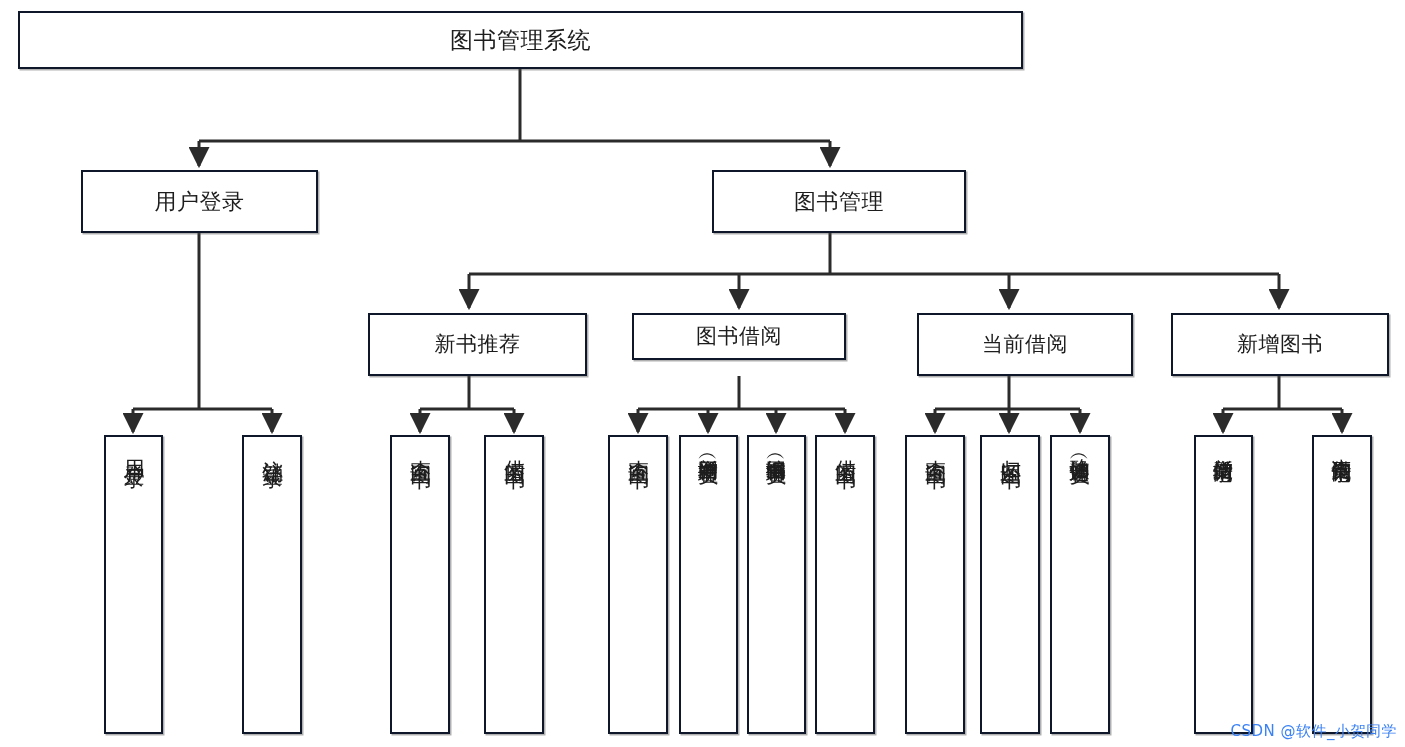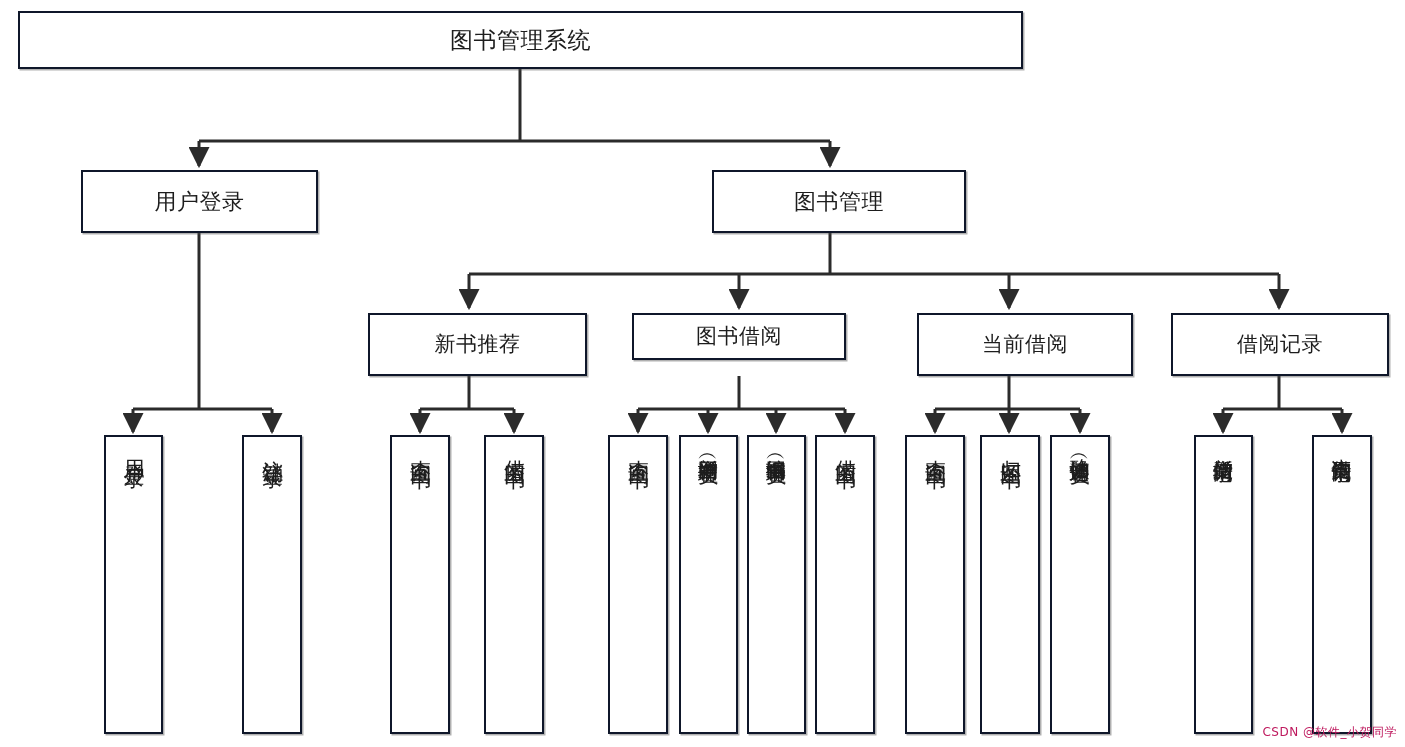--- a/index.html
+++ b/index.html
@@ -61,22 +61,22 @@
     white-space: nowrap;
   }
   .node.leaf.tall .label {
     font-size: 20px;
     letter-spacing: 1px;
   }
   #watermark {
     position: absolute;
     right: 8px;
     bottom: 6px;
-    font-size: 12px;
-    color: #be185d;
+    font-size: 15px;
+    color: #3b82f6;
     letter-spacing: 0.5px;
     z-index: 3;
     white-space: nowrap;
   }
 </style>
 </head>
 <body>
 
 <div id="canvas">
 
@@ -146,21 +146,21 @@
   <div class="node level3" style="left:368px; top:313px; width:219px; height:63px;">
     <span class="label">新书推荐</span>
   </div>
   <div class="node level3" style="left:632px; top:313px; width:214px; height:47px;">
     <span class="label">图书借阅</span>
   </div>
   <div class="node level3" style="left:902px; top:313px; width:216px; height:63px;margin-left:15px;">
     <span class="label">当前借阅</span>
   </div>
   <div class="node level3" style="left:1171px; top:313px; width:218px; height:63px;">
-    <span class="label">借阅记录</span>
+    <span class="label">新增图书</span>
   </div>
 
   <div class="node leaf" style="left:104px; top:435px; width:59px; height:299px;">
     <span class="label">用户登录</span>
   </div>
   <div class="node leaf" style="left:242px; top:435px; width:60px; height:299px;">
     <span class="label">注销登录</span>
   </div>
 
   <div class="node leaf" style="left:390px; top:435px; width:60px; height:299px;">

